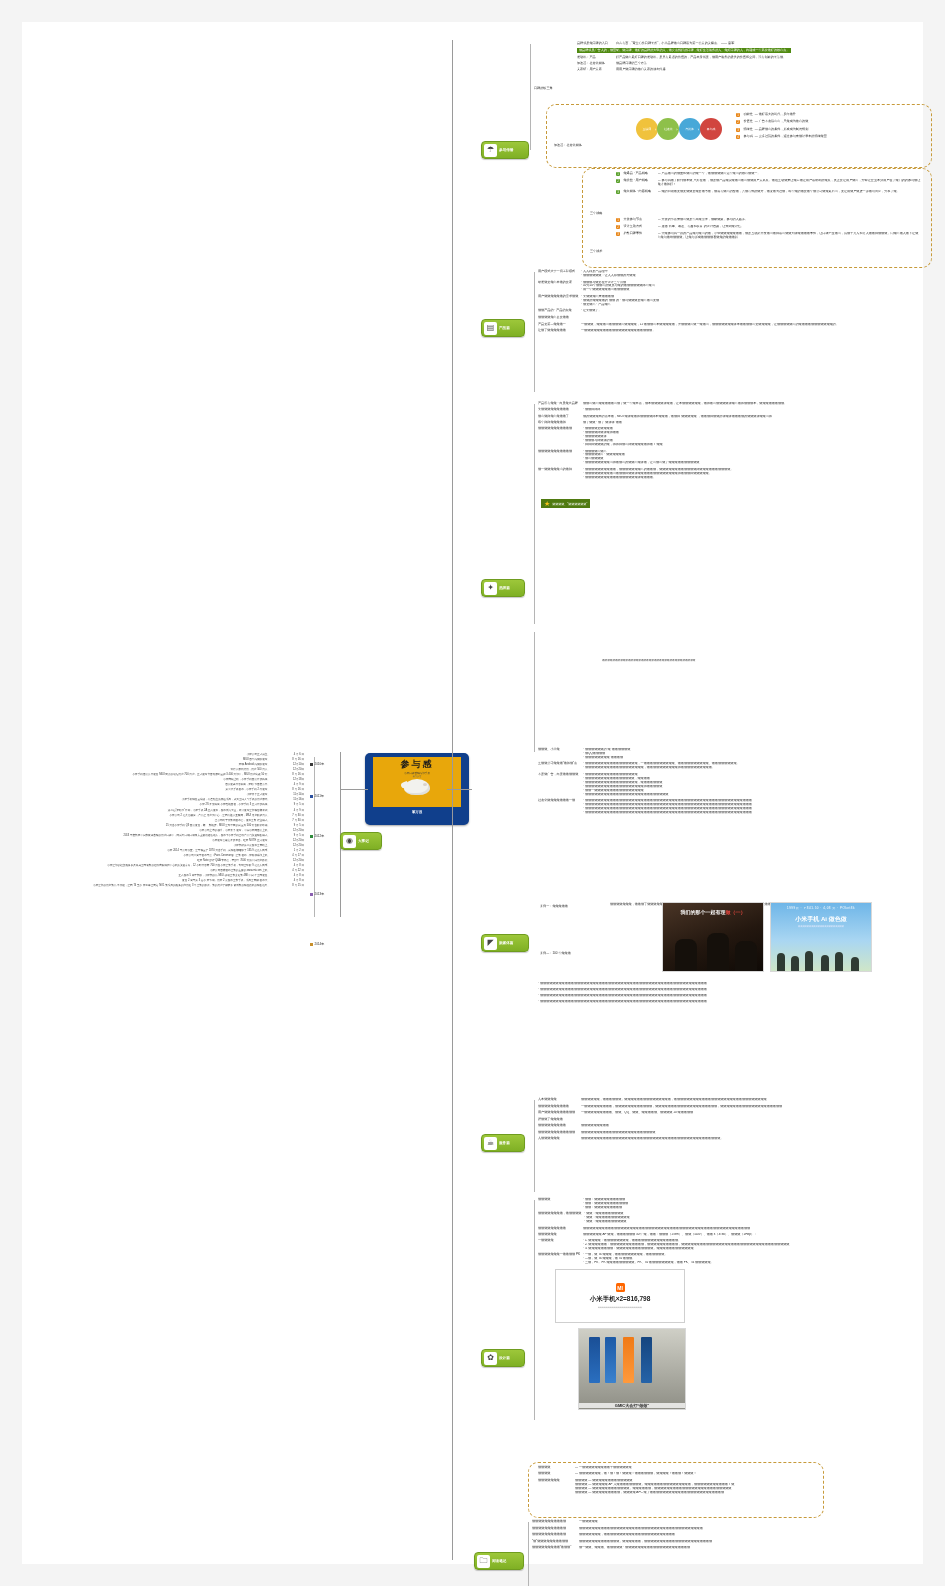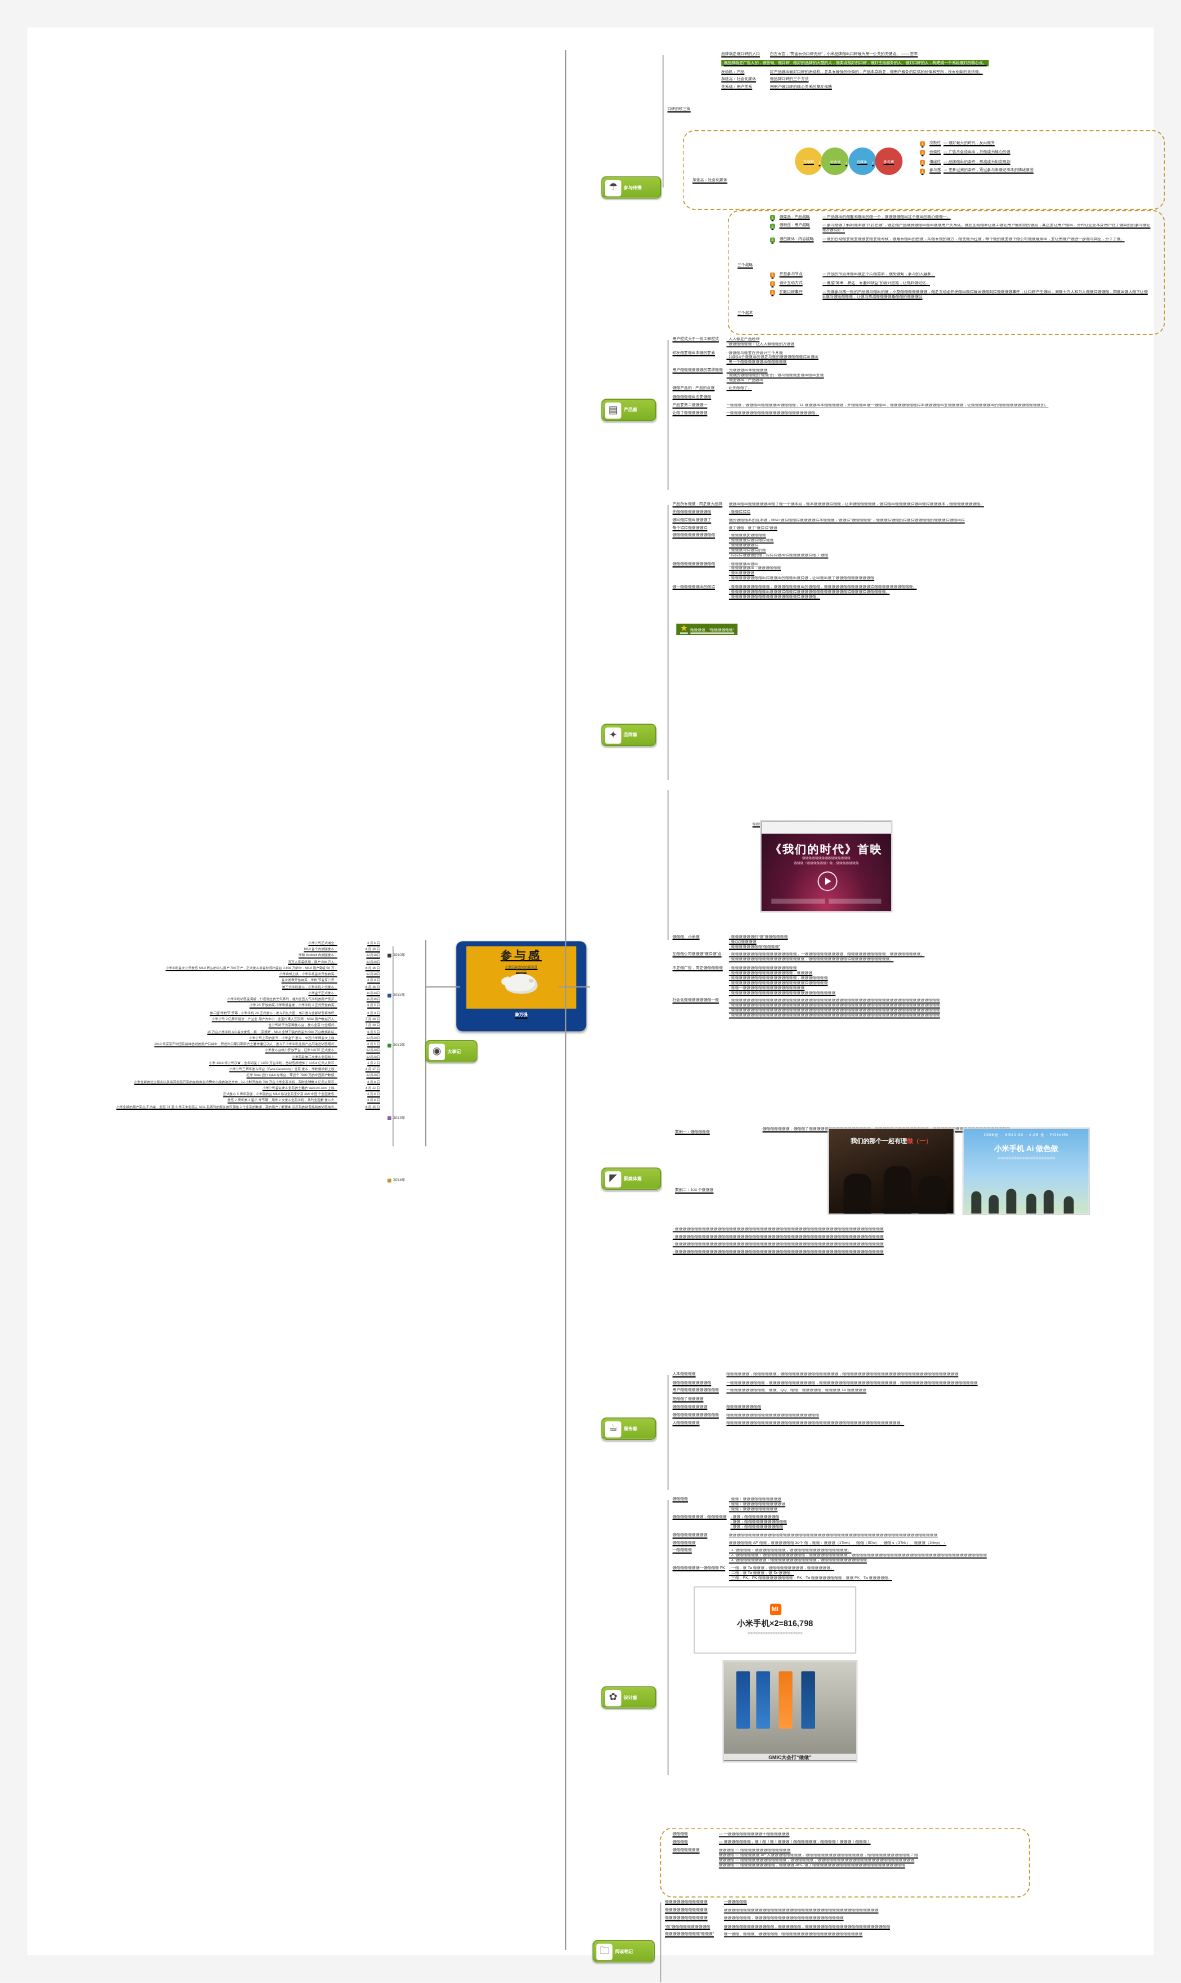--- a/index.html
+++ b/index.html
@@ -1,20 +1,20 @@
 <!DOCTYPE html>
 <html><head>
 <meta charset="utf-8">
 <title>Mind Map</title>
 <style>
   html,body{margin:0;padding:0;background:#f4f4f4;}
   body{font-family:"Liberation Sans","DejaVu Sans",sans-serif;}
   #page{position:relative;width:945px;height:1586px;background:#f4f4f4;overflow:hidden;}
   #canvas{position:absolute;left:22px;top:22px;width:901px;height:1542px;background:#ffffff;}
-  .abs{position:absolute;text-decoration:underline;}
+  .abs{position:absolute;}
   .t{font-size:3.1px;line-height:1.28;color:#2b2b2b;white-space:nowrap;letter-spacing:0px;}
   .tw{white-space:normal;}
   
   .vline{position:absolute;width:0;border-left:0.5px solid #9a9a9a;}
   .hline{position:absolute;height:0;border-top:0.5px solid #9a9a9a;}
   .vline.grey2{border-left-color:#b5b5b5;}
 
   
   #central{left:365px;top:753px;width:104px;height:72px;}
   .book{width:100%;height:100%;background:#103f8c;border-radius:5px;box-shadow:0 1px 2px rgba(0,0,0,.35);
@@ -543,33 +543,20 @@
             <div class="t" style="overflow: hidden; text-overflow: ellipsis;">· 做做做做做做做做做做做做做做做做做做做做做做做做做做做做做做做做做做做做做做做做做做做做做做做做做做做做做做</div>
             <div class="t" style="overflow: hidden; text-overflow: ellipsis;">· 做做做做做做做做做做做做做做做做做做做做做做做做做做做做做做做做做做做做做做做做做做做做做做做做做做做做做做</div>
             <div class="t" style="overflow: hidden; text-overflow: ellipsis;">· 做做做做做做做做做做做做做做做做做做做做做做做做做做做做做做做做做做做做做做做做做做做做做做做做做做做做做做</div>
           </div>
         </div>
       </div>
 
     <div class="abs" style="left:580px;top:625px;width:320px;">
       <span class="t" style="font-size:2.6px;">做做做做做做做做做做做做做做做做做做做做做做做做做做做做做做做做做做做做</span>
     </div>
-    <div class="imgbox premiere" style="left:586px;top:634px;width:104px;height:72px;">
-      <div class="ptop"></div>
-      <div class="ptitle">《我们的时代》首映</div>
-      <div class="psub">
-        <div>做做做做做做做做做做做做做做做</div>
-        <div>做做做《做做做做做做》做，做做做做做做做</div>
-      </div>
-      <div class="play"></div>
-      <div class="pbar">
-          <i></i>
-          <i></i>
-        </div>
-    </div>
 
     <div class="abs" style="left:518px;top:871px;">
       <span class="t">案例一：做做做做做</span>
     </div>
     <div class="abs" style="left:518px;top:918px;">
       <span class="t">案例二：100 个做做做</span>
     </div>
     <div class="abs tw" style="left:588px;top:869px;width:300px;">
       <span class="t tw">做做做做做做做，做做做了做做做做做做做做做做做做做做做做，做做做做做了做做做做做做做做，做做做做做做做做做做做做做做做做做做做做。</span>
     </div>

